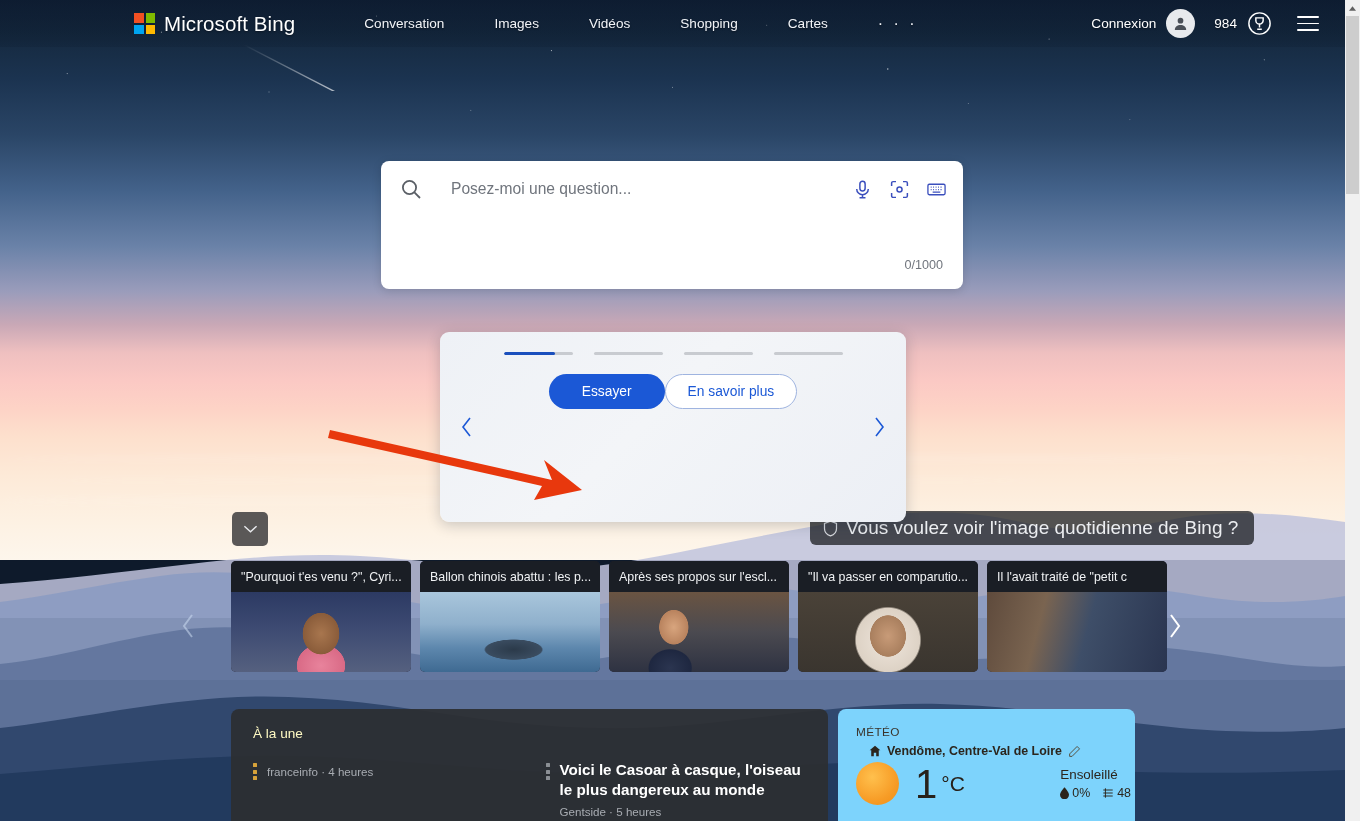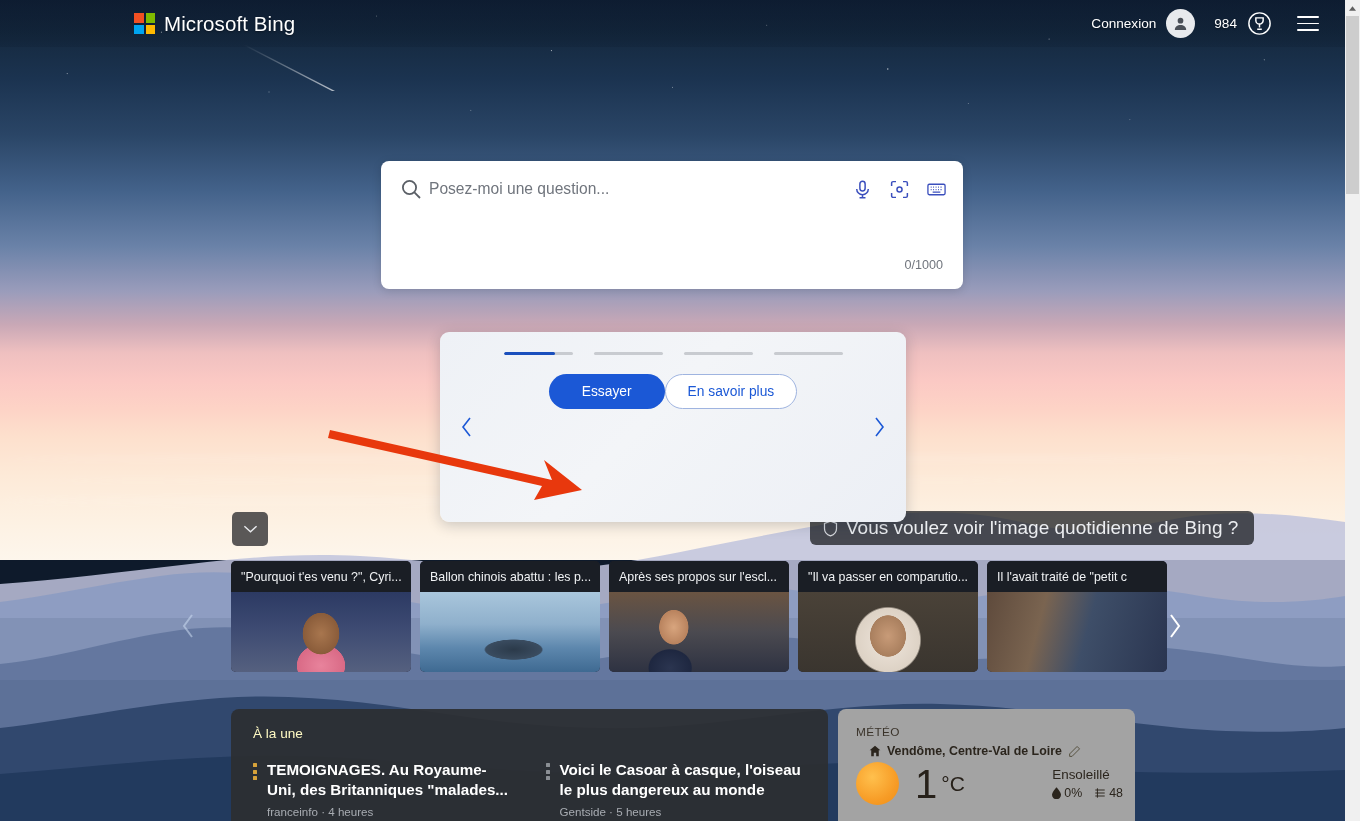--- a/index.html
+++ b/index.html
@@ -90,21 +90,21 @@
   #searchbox {
     position: absolute; left: 381px; top: 161px; width: 582px; height: 128px;
     background: #fff; border-radius: 8px;
     box-shadow: 0 2px 10px rgba(0,0,0,.14);
     z-index: 30;
   }
   .sb-row { display: flex; align-items: center; height: 56px; padding: 0 16px 0 18px; }
   .sb-icon-search { width: 24px; height: 24px; flex: 0 0 auto; color: #5a5f66; }
   .sb-input {
     flex: 1; border: 0; outline: none; font-size: 15.6px; color: #be185d;
-    font-family: "Liberation Sans", sans-serif; margin-left: 6px; background: transparent;
+    font-family: "Liberation Sans", sans-serif; margin-left: 28px; background: transparent;
   }
   .sb-input::placeholder { color: #70757d; }
   .sb-actions { display: flex; align-items: center; gap: 16px; }
   .sb-actions .ic { width: 21px; height: 21px; color: #3b4fbd; cursor: pointer; }
   .sb-count {
     position: absolute; right: 20px; bottom: 17px;
     font-size: 12.6px; color: #70757d;
   }
 
   
@@ -189,22 +189,22 @@
   .alaune-grid { display: flex; gap: 32px; margin-top: 19px; }
   .alaune-item { display: flex; gap: 9px; width: 266px; }
   .alaune-bullet { width: 5px; flex: 0 0 5px; margin-top: 3px; }
   .alaune-bullet i { display: block; width: 4px; height: 4px; background: #d6a23a; margin-bottom: 2.5px; border-radius: .5px; }
   .alaune-bullet.grey i { background: #8b8f95; }
   .alaune-head { font-size: 15.2px; font-weight: 700; line-height: 1.32; color: #fff; }
   .alaune-src { font-size: 11.6px; color: #a8acb2; margin-top: 5px; }
 
   #meteo {
     position: absolute; left: 838px; top: 709px; width: 297px; height: 112px;
-    background: #a3a3a3; border-radius: 8px 8px 0 0; z-index: 20;
-    padding: 16px 12px 0 18px; color: #27211a;
+    background: #7dd3fc; border-radius: 8px 8px 0 0; z-index: 20;
+    padding: 16px 4px 0 18px; color: #27211a;
   }
   .meteo-label { font-size: 11.8px; letter-spacing: .4px; color: #3a332a; }
   .meteo-loc { display: flex; align-items: center; gap: 6px; margin-top: 5px; margin-left: 13px; font-size: 12.4px; font-weight: 700; color: #2b251d; }
   .meteo-body { display: flex; align-items: center; margin-top: 4px; }
   .sun { width: 43px; height: 43px; border-radius: 50%;
          background: radial-gradient(circle at 38% 35%, #ffc04d 0%, #f79c26 62%, #ef8d15 100%); flex: 0 0 43px; }
   .temp { font-size: 40px; font-weight: 300; margin-left: 16px; line-height: 1; letter-spacing: -1px; }
   .tempunit { font-size: 21px; font-weight: 400; margin-left: 5px; vertical-align: 13px; }
   .meteo-right { margin-left: auto; text-align: left; }
   .cond { font-size: 13.4px; color: #2b251d; }
@@ -262,20 +262,28 @@
   <div class="brand">
     <span class="logo-grid">
       <i style="background:#f25022"></i>
         <i style="background:#7fba00"></i>
       <i style="background:#00a4ef"></i>
         <i style="background:#ffb900"></i>
     </span>
     <span class="brand-text">Microsoft Bing</span>
   </div>
 
+  <nav class="nav">
+    <a href="#">Conversation</a>
+    <a href="#">Images</a>
+    <a href="#">Vidéos</a>
+    <a href="#">Shopping</a>
+    <a href="#">Cartes</a>
+    <a href="#" class="more">· · ·</a>
+  </nav>
 
   <div class="hdr-right">
     <span class="connexion">Connexion</span>
     <span class="avatar">
       <svg width="17" height="17" viewBox="0 0 24 24" fill="currentColor">
         <circle cx="12" cy="8" r="4"></circle>
           <path d="M4 21c0-4.4 3.6-7 8-7s8 2.6 8 7z"></path>
       </svg>
     </span>
     <span class="pts">984</span>
@@ -424,21 +432,20 @@
 <div id="alaune">
   <div class="alaune-title">À la une</div>
   <div class="alaune-grid">
     <div class="alaune-item">
       <span class="alaune-bullet">
           <i></i>
           <i></i>
           <i></i>
         </span>
       <span>
-        <span class="alaune-head">TEMOIGNAGES. Au Royaume-Uni, des Britanniques "malades...</span>
         <span class="alaune-src" style="display:block">franceinfo · 4 heures</span>
       </span>
     </div>
     <div class="alaune-item">
       <span class="alaune-bullet grey">
           <i></i>
           <i></i>
           <i></i>
         </span>
       <span>

